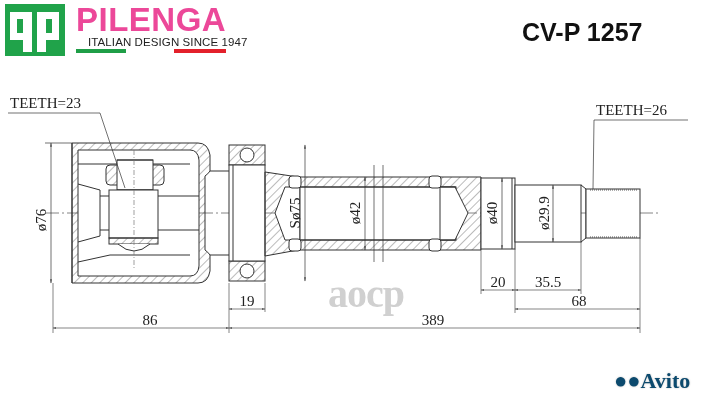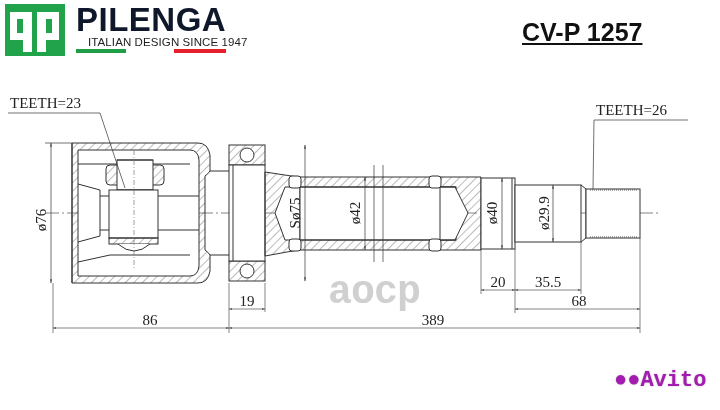--- a/index.html
+++ b/index.html
@@ -1,27 +1,27 @@
 <!DOCTYPE html>
 <html><head>
 <meta charset="utf-8">
 <style>
   html,body{margin:0;padding:0;background:#ffffff;}
   body{width:720px;height:410px;position:relative;overflow:hidden;font-family:"Liberation Sans",sans-serif;}
   .logo{position:absolute;left:5px;top:4px;width:60px;height:52px;background:#20a34a;}
-  .brand{position:absolute;left:76px;top:2px;font-family:"Liberation Sans",sans-serif;font-weight:bold;font-size:33px;letter-spacing:0.5px;color:#0f172a;line-height:36px;}
+  .brand{position:absolute;left:76px;top:2px;font-family:"Liberation Sans",sans-serif;font-weight:bold;font-size:33px;letter-spacing:0.5px;color:#ec4899;line-height:36px;}
   .tagline{position:absolute;left:76px;top:36px;font-family:"Liberation Sans",sans-serif;font-size:11.5px;color:#222;letter-spacing:0.1px;line-height:13px;margin-left:12px;}
   .stripe-green{position:absolute;left:76px;top:49px;width:50px;height:4px;background:#1f9e47;}
   .stripe-red{position:absolute;left:174px;top:49px;width:52px;height:4px;background:#e3202b;}
-  .part-no{position:absolute;left:522px;top:18px;font-family:"Liberation Sans",sans-serif;font-weight:bold;font-size:25px;color:#111;line-height:28px;text-decoration:underline;}
+  .part-no{position:absolute;left:522px;top:18px;font-family:"Liberation Sans",sans-serif;font-weight:bold;font-size:25px;color:#111;line-height:28px;}
   svg.drawing{position:absolute;left:0;top:0;}
   .dim-text{font-family:"Liberation Serif",serif;font-size:15px;fill:#222;}
-  .wm{position:absolute;font-family:Liberation Mono, monospace;font-weight:bold;color:#c8c8c8;}
+  .wm{position:absolute;font-family:Liberation Serif, serif;font-weight:bold;color:#c8c8c8;}
   .wm-center{left:328px;top:270px;font-size:40px;letter-spacing:-1px;opacity:0.85;}
-  .wm-avito{left:614px;top:368px;font-size:22px;color:#a21caf;text-shadow:0 0 2px #bbb;}
+  .wm-avito{left:614px;top:368px;font-size:22px;color:#0c4a6e;text-shadow:0 0 2px #bbb;}
 </style>
 </head>
 <body>
 
 <div class="logo">
   <svg width="60" height="52" viewBox="0 0 60 52">
     <rect x="0" y="0" width="60" height="52" fill="#20a34a"></rect>
 
     <path d="M5 8 h22 v40 h-9 v-12 h-13 z M12 15 v14 h6 v-14 z" fill="#ffffff" fill-rule="evenodd"></path>
 

